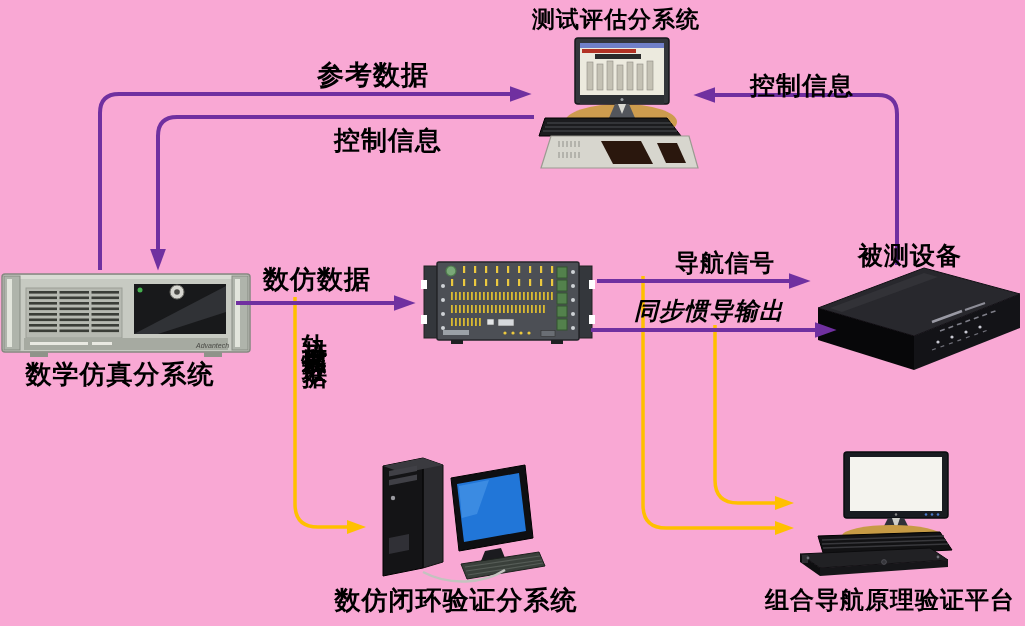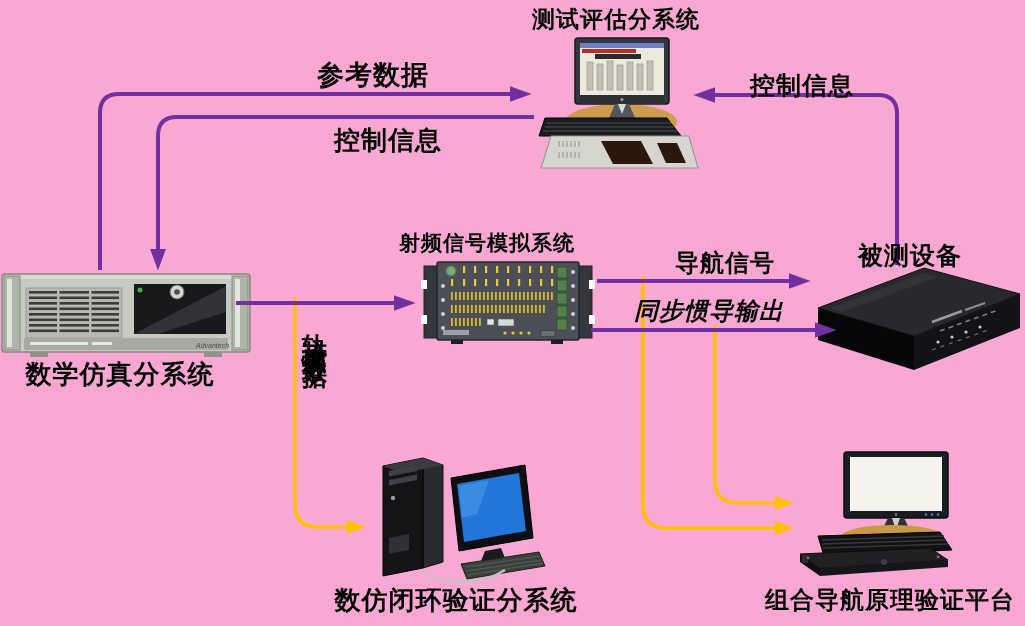--- a/index.html
+++ b/index.html
@@ -322,25 +322,25 @@
     <path class="pl" d="M100,270 L100,113 Q100,94 119,94 L512,94" marker-end="url(#ah-p)"></path>
     <path class="pl" d="M534,117 L177,117 Q158,117 158,136 L158,251" marker-end="url(#ah-p)"></path>
     <path class="pl" d="M897,265 L897,114 Q897,95 878,95 L713,95" marker-end="url(#ah-p)"></path>
     <path class="pl" d="M236,303 L396,303" marker-end="url(#ah-p)"></path>
     <path class="pl" d="M597,281 L791,281" marker-end="url(#ah-p)"></path>
     <path class="pl" d="M591,330 L817,330" marker-end="url(#ah-p)"></path>
   </svg>
 
   <div class="lbl txt-layer" style="left:616px;top:7px;font-size:23px;">测试评估分系统</div>
   <div class="lbl txt-layer" style="left:120px;top:361px;font-size:26px;">数学仿真分系统</div>
-  <div class="lbl txt-layer" style="left:487px;top:232px;font-size:21px;">射频信号模拟系统</div>
   <div class="lbl txt-layer" style="left:910px;top:242px;font-size:25px;">被测设备</div>
   <div class="lbl txt-layer" style="left:456px;top:587px;font-size:26px;">数仿闭环验证分系统</div>
   <div class="lbl txt-layer" style="left:890px;top:587px;font-size:24px;">组合导航原理验证平台</div>
 
   <div class="lbl txt-layer" style="left:373px;top:61px;font-size:27px;">参考数据</div>
   <div class="lbl txt-layer" style="left:373px;top:127px;font-size:26px;margin-left:15px;">控制信息</div>
   <div class="lbl txt-layer" style="left:802px;top:72px;font-size:25px;">控制信息</div>
+  <div class="lbl txt-layer" style="left:317px;top:266px;font-size:26px;">数仿数据</div>
   <div class="lbl txt-layer" style="left:725px;top:250px;font-size:24px;">导航信号</div>
   <div class="lbl txt-layer" style="left:709px;top:298px;font-size:24px;font-style:italic;">同步惯导输出</div>
   <div class="lbl-v txt-layer" style="left:302px;top:314px;font-size:25px;">轨迹与惯导数据</div>
 
 </div>
 
 </body></html>

